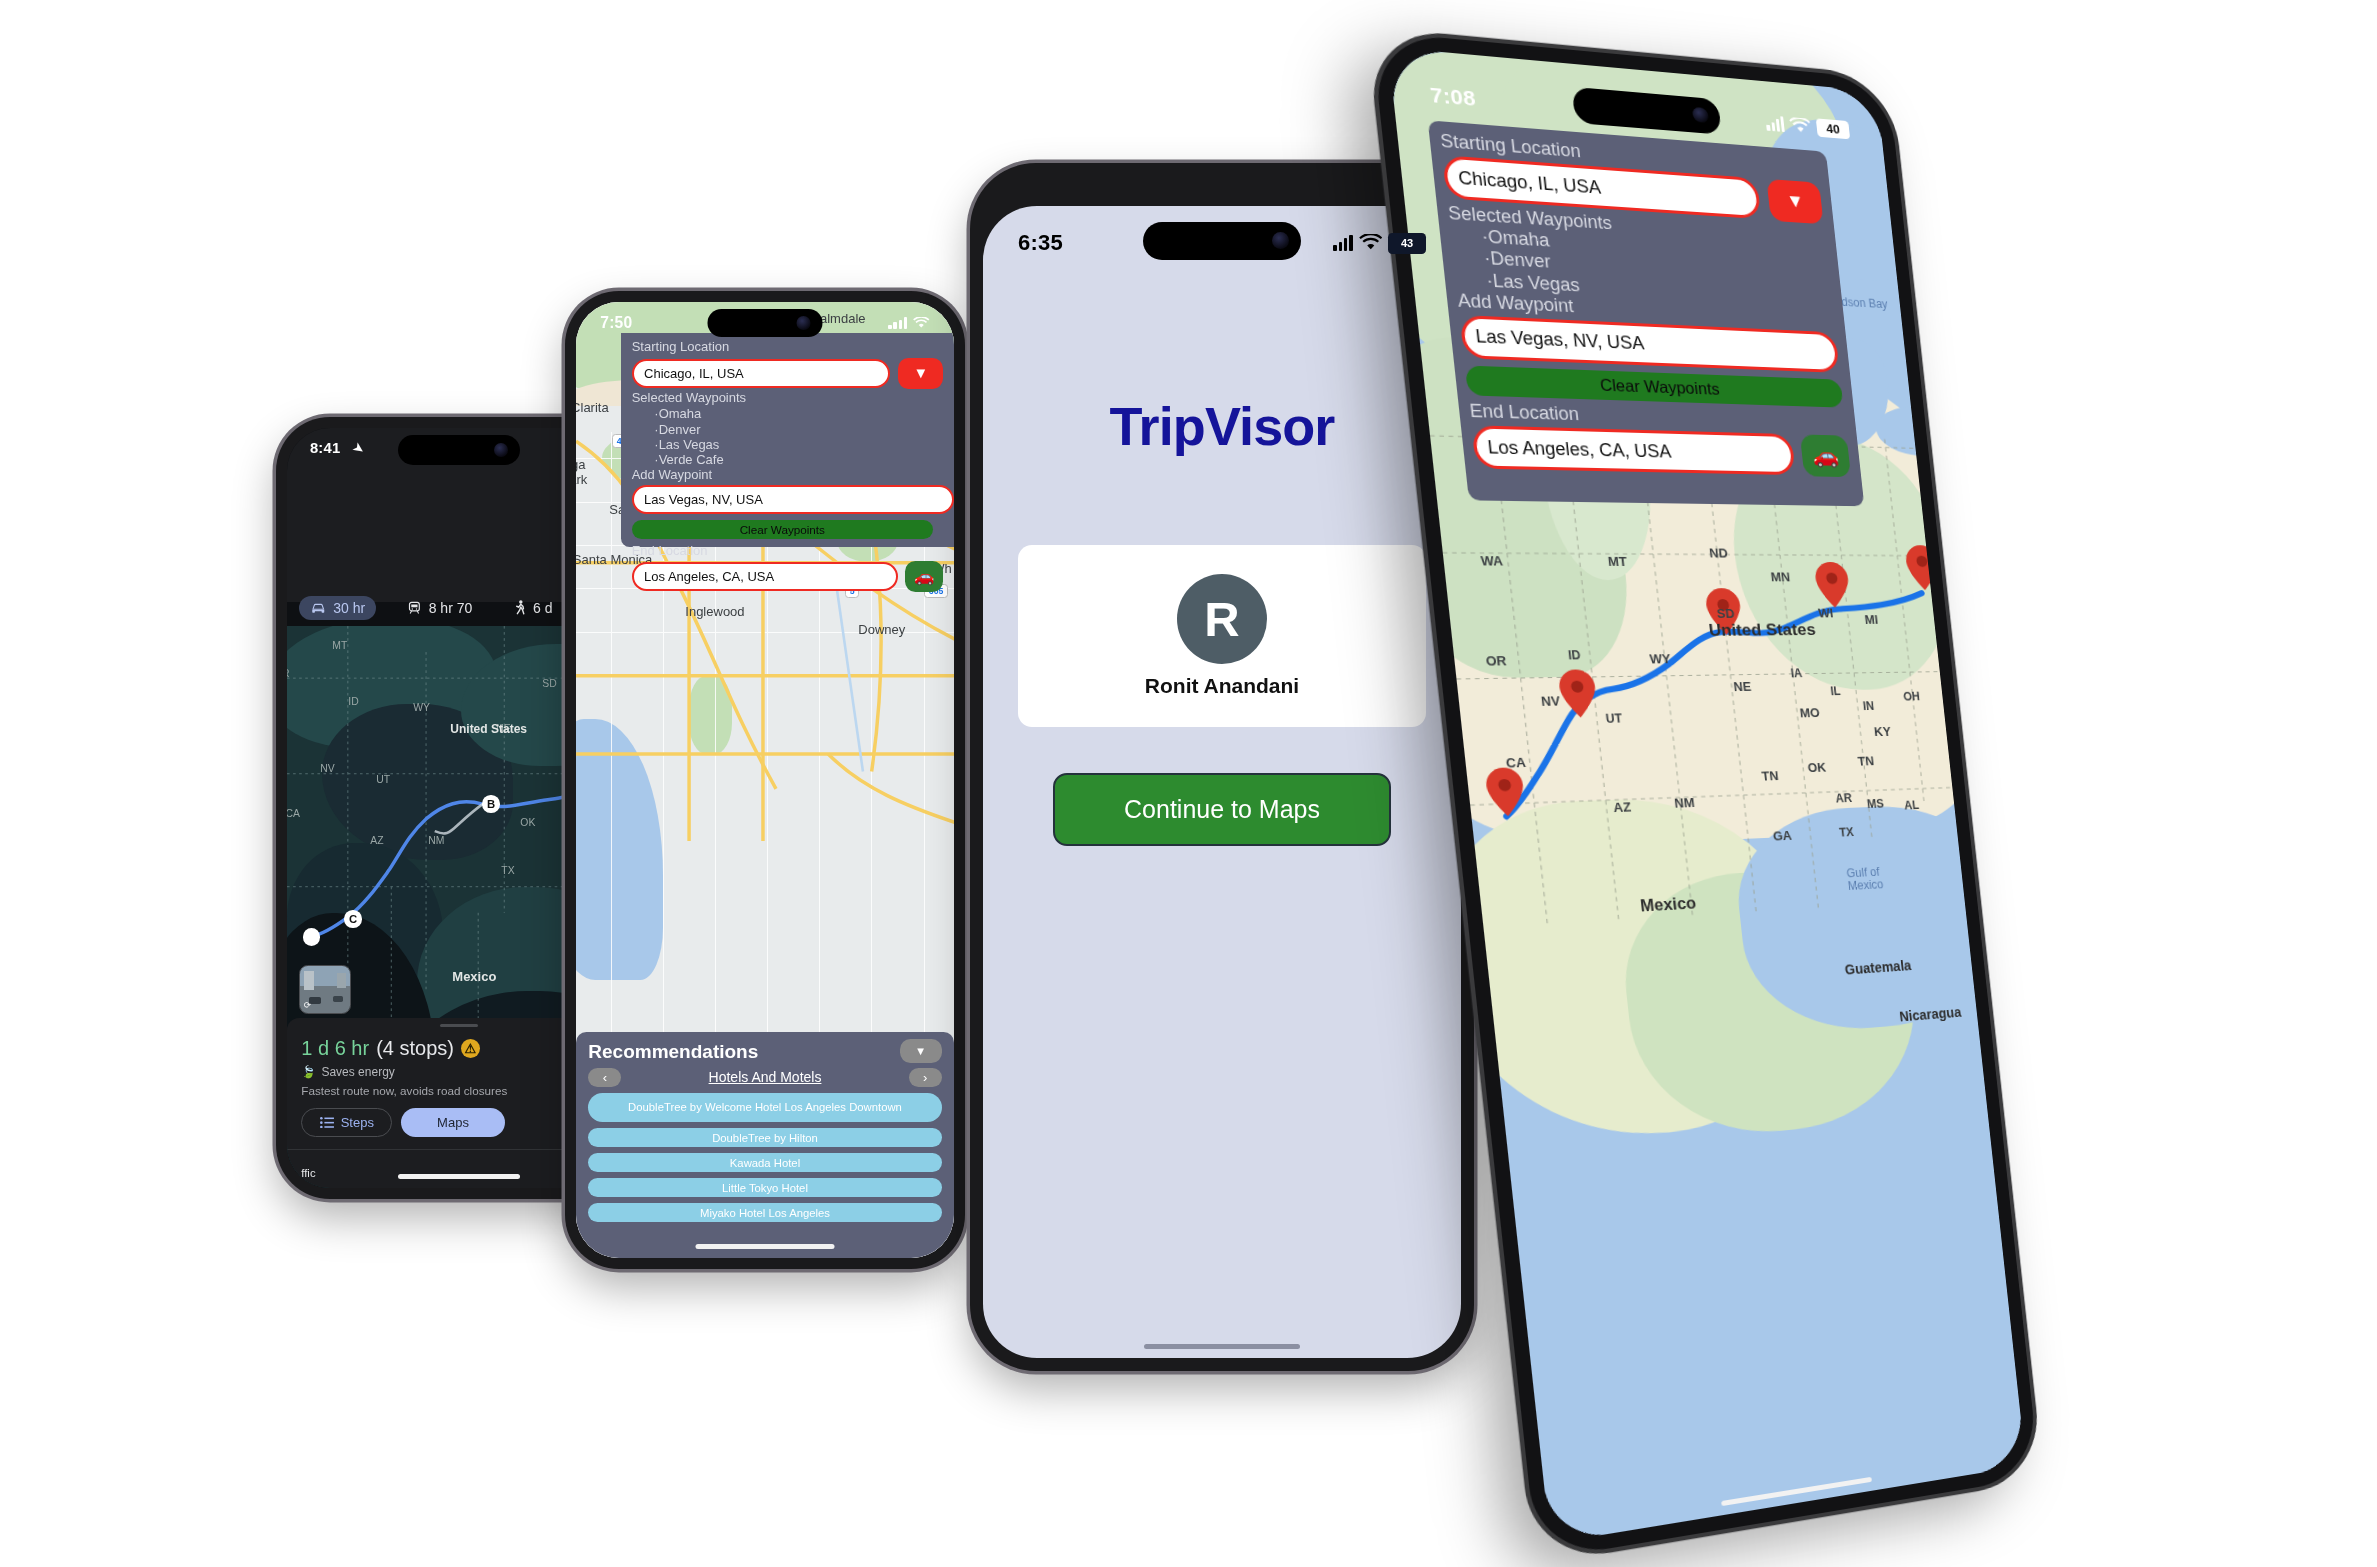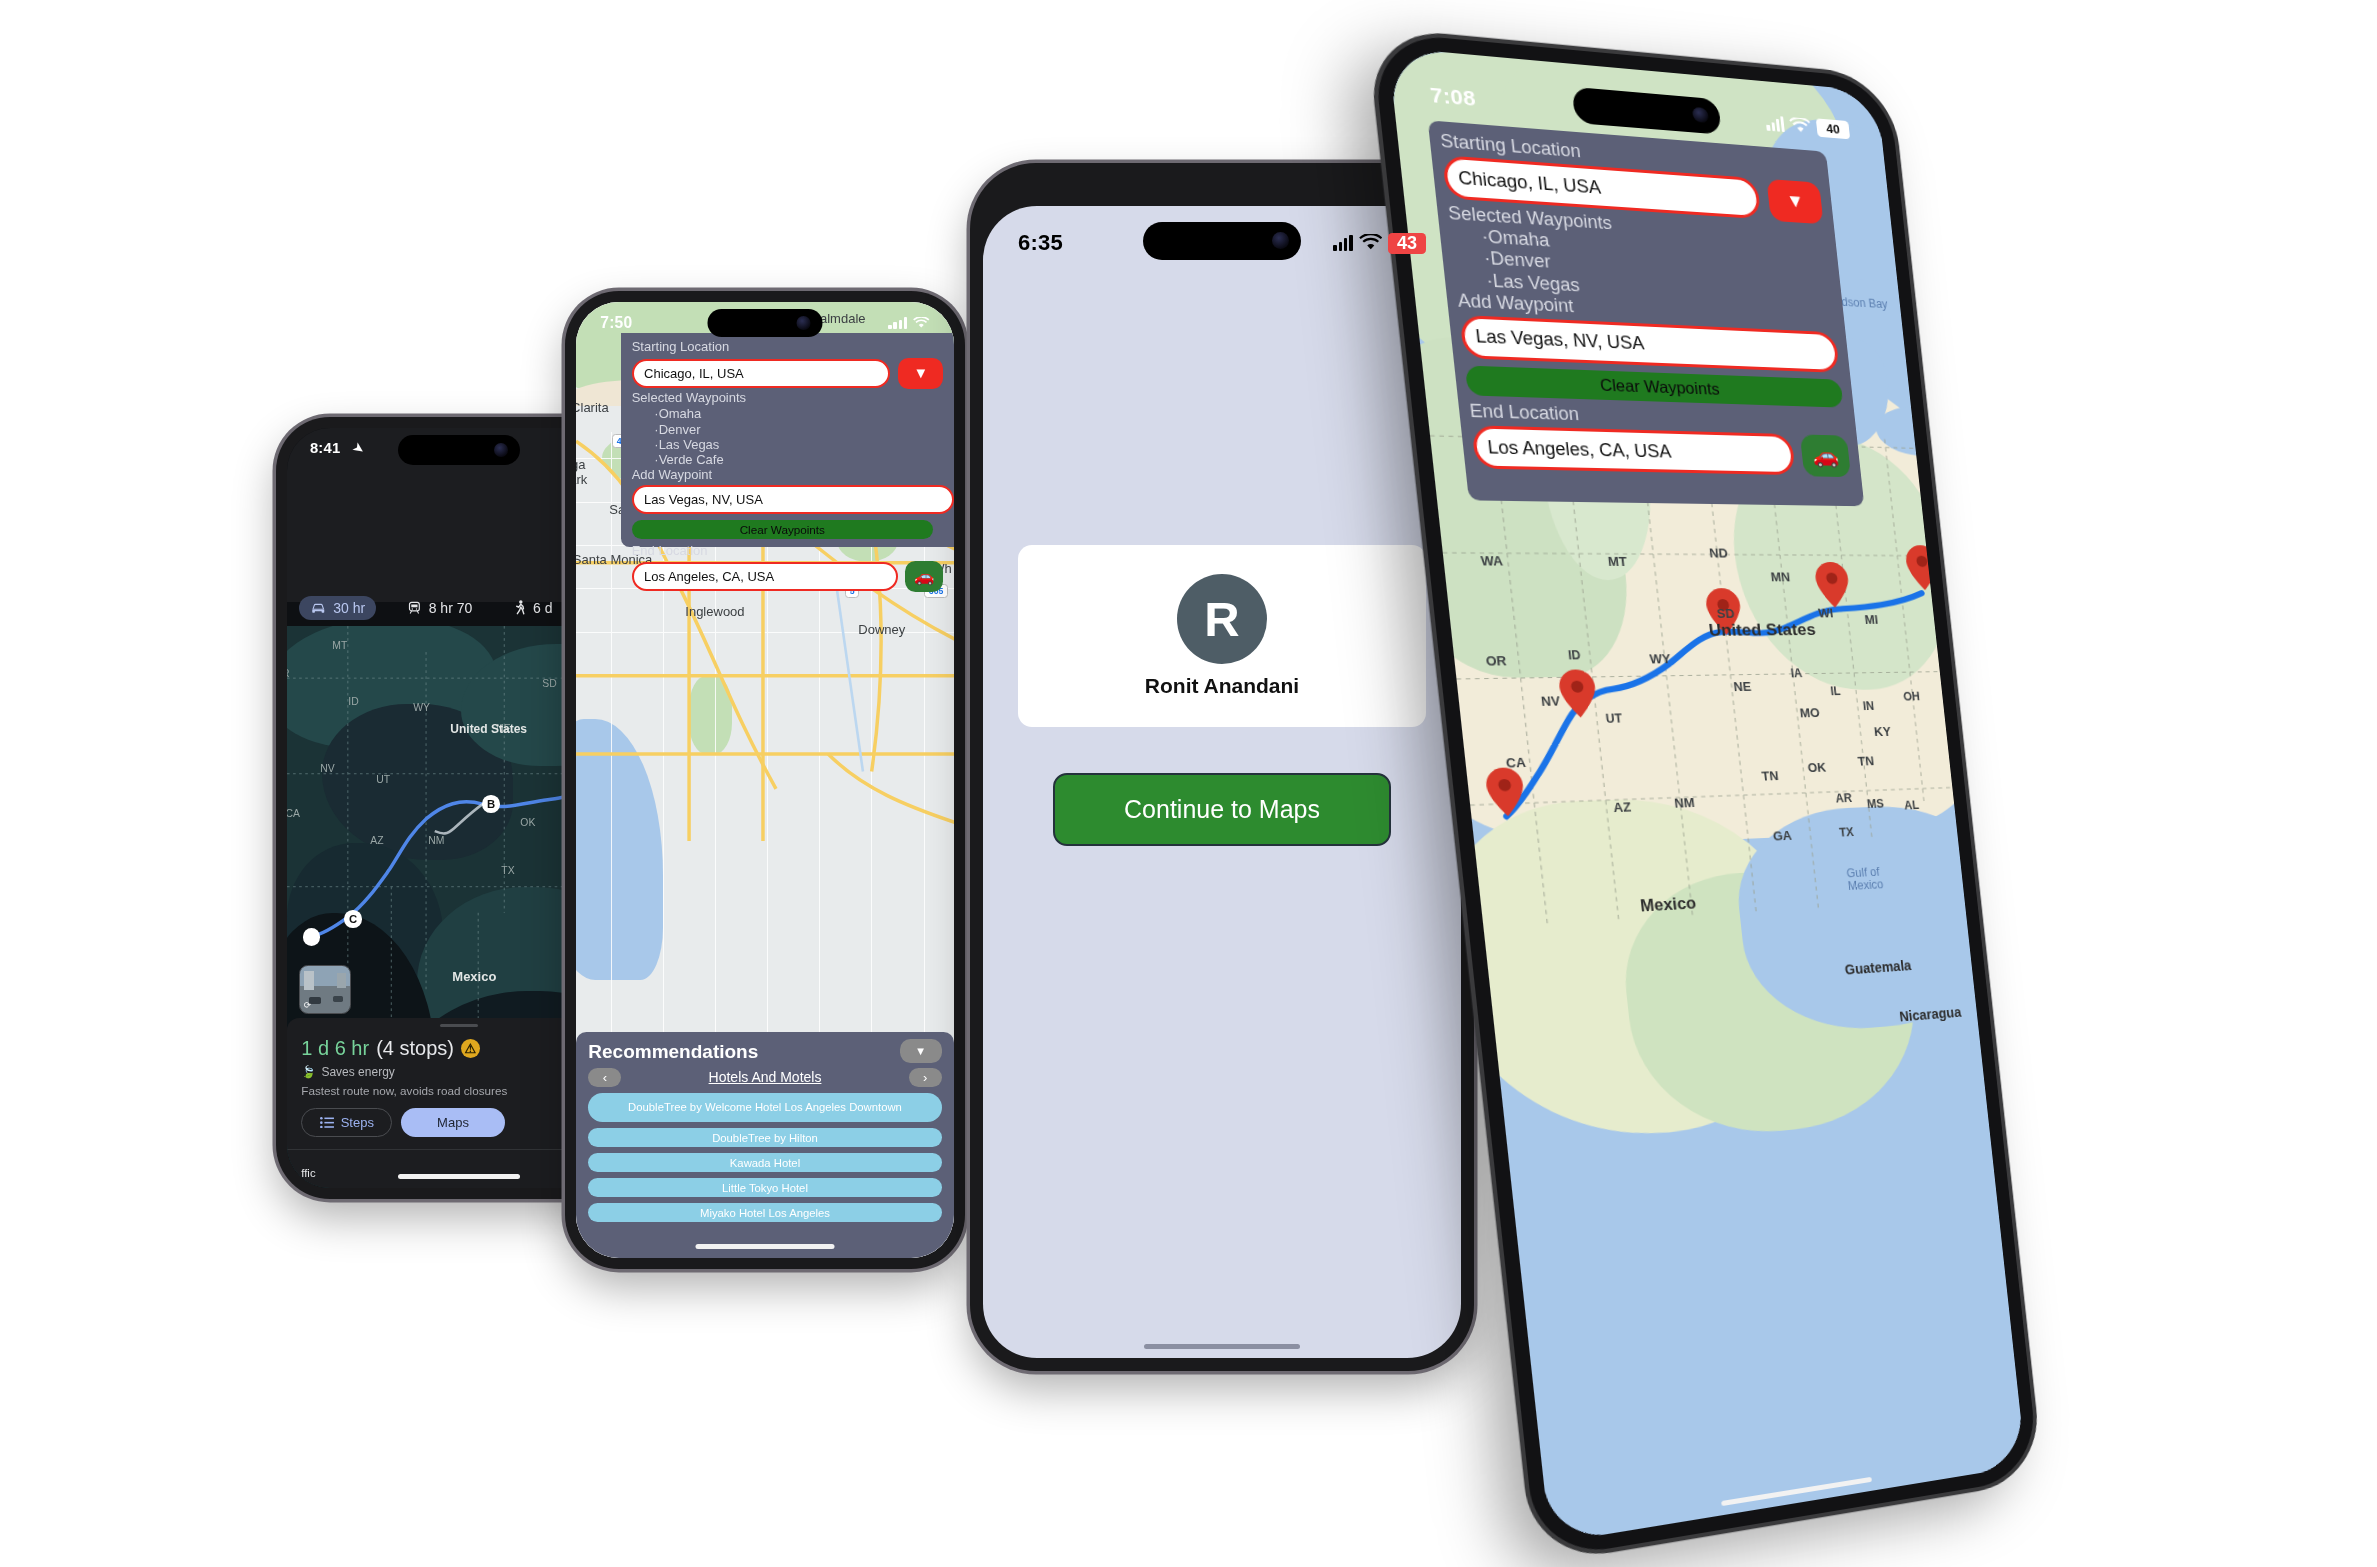--- a/index.html
+++ b/index.html
@@ -545,24 +545,25 @@
               <i style="height:6px"></i>
               <i style="height:9.6px"></i>
               <i style="height:13px"></i>
               <i style="height:16.5px"></i>
             </span>
           <svg width="23.5" height="17.4" viewBox="0 0 20 14">
             <path d="M10 12.6 7 9.3a4.4 4.4 0 0 1 6 0z" fill="#000"></path>
             <path d="M3.6 6.2a9.4 9.4 0 0 1 12.8 0" stroke="#000" stroke-width="1.9" fill="none"></path>
             <path d="M.8 3.2a13.6 13.6 0 0 1 18.4 0" stroke="#000" stroke-width="1.9" fill="none"></path>
           </svg>
-          <span class="batt" style="background:#ef4444;color:#fff;font-size:18px;min-width:38px;height:21px">43</span>
-        </div>
-      </div>
-
+          <span class="batt" style="background:#0f172a;color:#fff;font-size:11px;min-width:38px;height:21px">43</span>
+        </div>
+      </div>
+
+      <div id="p3-brand">TripVisor</div>
 
       <div id="p3-card">
         <div id="p3-avatar">R</div>
         <div id="p3-name">Ronit Anandani</div>
       </div>
 
       <div class="p3-btn" id="p3-continue">
         <span>Continue to Maps</span>
       </div>
 

